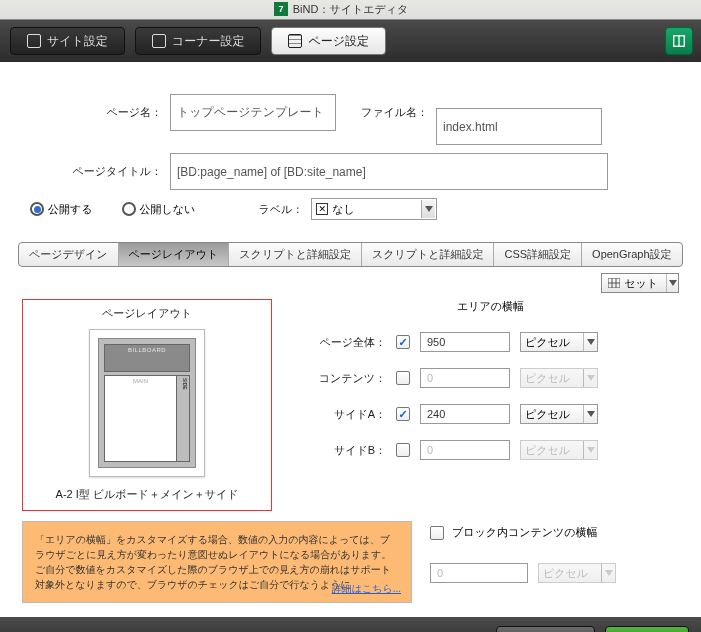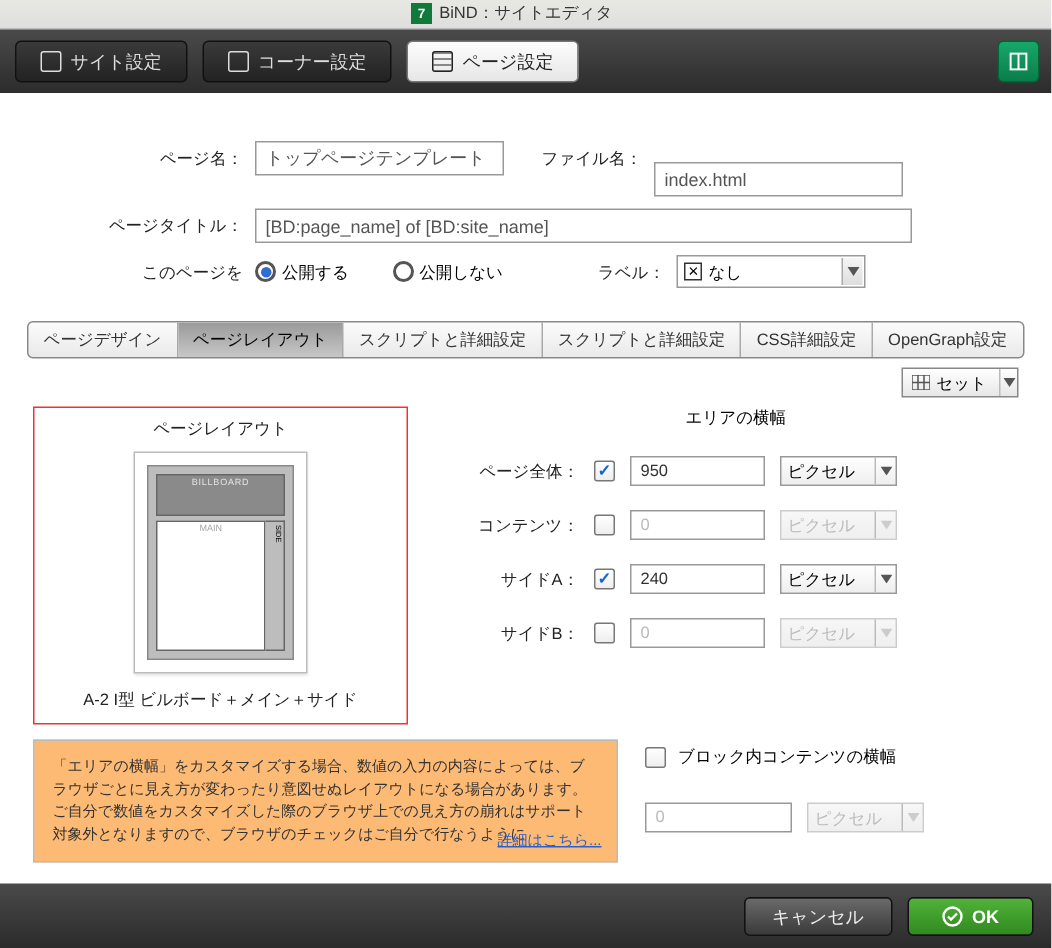--- a/index.html
+++ b/index.html
@@ -15,21 +15,21 @@
   .maintab.active { background: linear-gradient(#fdfdfd,#e6e6e6); color:#222; border:1px solid #777; }
   .maintab .tab-ic { width:14px; height:14px; border:1px solid currentColor; display:inline-block; border-radius:2px; }
   .maintab.mt-pg .tab-ic{ background: repeating-linear-gradient(#888 0 1px, transparent 1px 4px); }
   .right-btn { position:absolute; right:8px; top:7px; width:28px; height:28px; background: linear-gradient(#17a86b,#0b7d4a); border:1px solid #063; border-radius:4px; display:flex; align-items:center; justify-content:center; color:#fff;}
   .right-btn svg{width:14px;height:14px;}
   
   
   .form-area { padding: 18px 30px 10px 30px; }
   .row { display:flex; align-items:center; margin-bottom:8px; }
   .lbl { text-align:right; padding-right:8px; color:#222; }
-  input[type=text].field { border:1px solid #999; padding:3px 6px; font-size:12px; color:#555; height:23px; background:#fff; }
+  input[type=text].field { border:1px solid #999; padding:3px 6px; font-size:12px; color:#555; height:37px; background:#fff; }
   .radio { width:14px; height:14px; border-radius:50%; border:2px solid #555; display:inline-flex; align-items:center; justify-content:center; margin-right:4px;}
   .radio.checked::after{content:""; width:7px;height:7px;border-radius:50%; background:#2e6cd6;}
   .label-select{ border:1px solid #999; background:#fff; display:flex; align-items:center; padding:2px 4px; width:126px; height:22px; position:relative;}
   .label-select .x{ border:1px solid #333; width:12px; height:12px; display:flex; align-items:center; justify-content:center; font-size:9px; margin-right:4px;}
   .label-select .dd{ position:absolute; right:1px; top:1px; bottom:1px; width:14px; background:linear-gradient(#f5f5f5,#ddd); border-left:1px solid #aaa; display:flex; align-items:center; justify-content:center;}
   
   
   .subtabs-wrap{ padding: 4px 18px 0 18px;}
   .subtabs { display:flex; border:1px solid #888; border-radius:4px; overflow:hidden; background:linear-gradient(#fcfcfc,#e9e9e9); }
   .subtab { flex: none; padding:4px 10px; border-right:1px solid #aaa; color:#333; font-size:11px; cursor:pointer; text-align:center; }
@@ -115,21 +115,20 @@
     <span class="lbl" style="width:140px">ページ名：</span>
     <input type="text" class="field" style="width: 166px;" value="トップページテンプレート">
     <span class="lbl" style="width:100px">ファイル名：</span>
     <input type="text" class="field" style="width: 166px; margin-top: 28px;" value="index.html">
   </div>
   <div class="row">
     <span class="lbl" style="width:140px">ページタイトル：</span>
     <input type="text" class="field" style="width: 438px;" value="[BD:page_name] of [BD:site_name]">
   </div>
   <div class="row">
-    <span class="lbl" style="width:140px">このページを</span>
     <span class="radio checked"></span>
     <span style="margin-right:29px">公開する</span>
     <span class="radio"></span>
     <span>公開しない</span>
     <span class="lbl" style="width:116px">ラベル：</span>
     <div class="label-select">
       <span class="x">✕</span>
       <span>なし</span>
       <span class="dd">
           <svg class="tri" viewBox="0 0 8 6">

